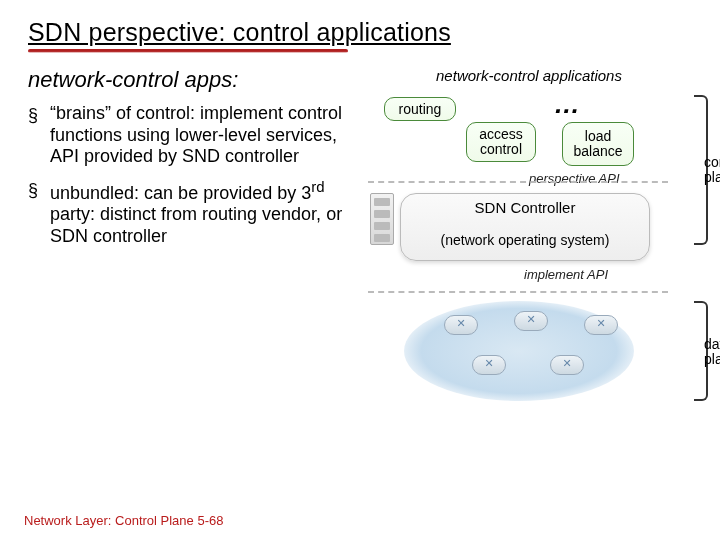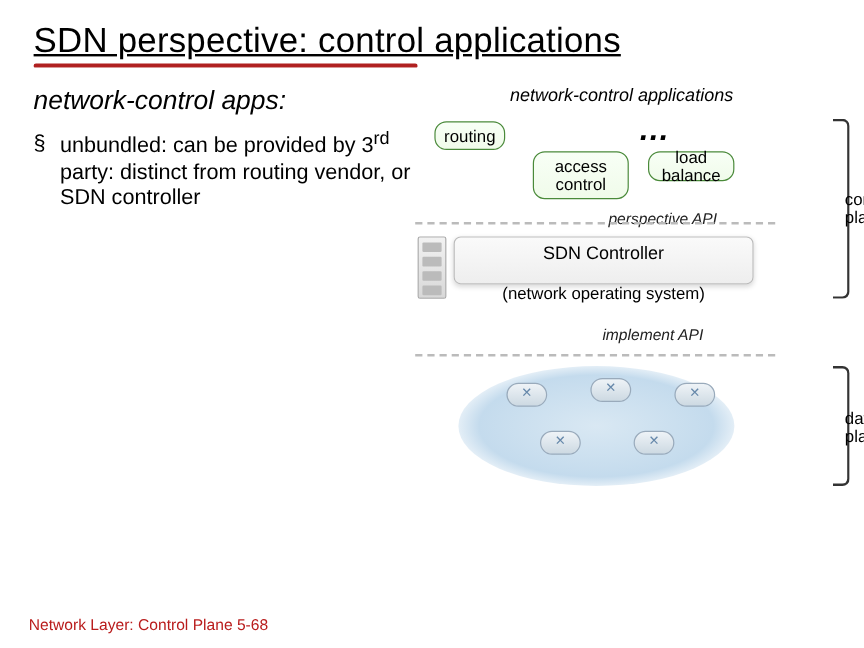--- a/index.html
+++ b/index.html
@@ -4,32 +4,32 @@
 <style>
   * { box-sizing: border-box; margin: 0; padding: 0; }
   body {
     width: 720px; height: 540px;
     font-family: Arial, Helvetica, sans-serif;
     background: #fff; color: #000;
     position: relative; overflow: hidden;
   }
   .slide { padding: 18px 18px 0 28px; position: relative; height: 100%; }
   .title {
-    font-size: 29px; font-weight: 400;
+    font-size: 25px; font-weight: 400;
     text-decoration: underline;
     color: #000; margin-bottom: 4px;
     letter-spacing: 0.2px;
   }
   .title-underline {
     width: 320px; height: 4px;
     background: linear-gradient(to bottom, #b02020 0%, #b02020 60%, rgba(176,32,32,0) 100%);
     border-radius: 2px;
     margin-top: -2px; margin-bottom: 14px;
   }
-  .cols { display: flex; gap: 4px; }
+  .cols { display: flex; gap: 26px; }
   .left { width: 320px; }
   .subhead {
     font-size: 22px; font-style: italic; font-weight: 400;
     margin-bottom: 10px;
   }
   ul.bullets { list-style: none; padding-left: 0; margin-top: 4px; }
   ul.bullets li {
     position: relative; padding-left: 22px;
     font-size: 18px; line-height: 1.2; margin-bottom: 10px;
   }
@@ -43,39 +43,39 @@
     position: absolute; top: 0; left: 12px; right: 30px;
   }
   .app-box {
     position: absolute; border-radius: 10px;
     border: 1.5px solid #4a8a3a;
     background: linear-gradient(#f8fff6,#f0fbea);
     font-size: 14px; text-align: center;
     display: flex; align-items: center; justify-content: center;
     padding: 0 6px;
   }
-  .app-routing { top: 30px; left: 10px; width: 59px; height: 24px; }
-  .app-access { top: 55px; left: 92px; width: 80px; height: 40px; line-height: 1.05; }
-  .app-load   { top: 55px; left: 188px; width: 72px; height: 25px; line-height: 1.05; }
+  .app-routing { top: 30px; left: 10px; width: 72px; height: 24px; }
+  .app-access { top: 55px; left: 92px; width: 70px; height: 40px; line-height: 1.05; }
+  .app-load   { top: 55px; left: 188px; width: 72px; height: 44px; line-height: 1.05; }
   .ellipsis {
     position: absolute; top: 22px; left: 180px;
     font-size: 26px; font-style: italic; font-weight: bold;
   }
   .northbound-label {
     position: absolute; top: 104px; left: 155px;
     font-size: 13px; font-style: italic; color: #222;
   }
   .dash-line {
     position: absolute; border-top: 2px dashed #bbb; height: 0;
   }
   .dash1 { top: 114px; left: -6px; width: 300px; }
   .controller-box {
     position: absolute; top: 126px; left: 26px;
-    width: 250px; height: 40px;
-    border-radius: 6px;
+    width: 250px; height: 68px;
+    border-radius: 16px;
     border: 1.5px solid #bbb;
     background: linear-gradient(#fafafa,#eee);
     box-shadow: 0 2px 4px rgba(0,0,0,0.15);
     text-align: center;
   }
   .controller-title { font-size: 15px; margin-top: 5px; }
   .controller-sub { font-size: 14px; margin-top: 16px; }
   .server-icon {
     position: absolute; top: 126px; left: -4px;
     width: 24px; height: 52px;
@@ -145,20 +145,21 @@
 <body>
 
 <div class="slide">
   <div class="title">SDN perspective: control applications</div>
   <div class="title-underline"></div>
 
   <div class="cols">
     <div class="left">
       <div class="subhead">network-control apps:</div>
       <ul class="bullets">
+        <li>“brains” of control: implement control functions using lower-level services, API provided by SND controller</li>
         <li><span class="em">unbundled:</span> can be provided by 3<sup>rd</sup> party: distinct from routing vendor, or SDN controller</li>
       </ul>
     </div>
 
     <div class="right">
       <div class="apps-label">network-control applications</div>
 
       <div class="app-box app-routing">routing</div>
       <div class="app-box app-access">access control</div>
       <div class="app-box app-load">load balance</div>

